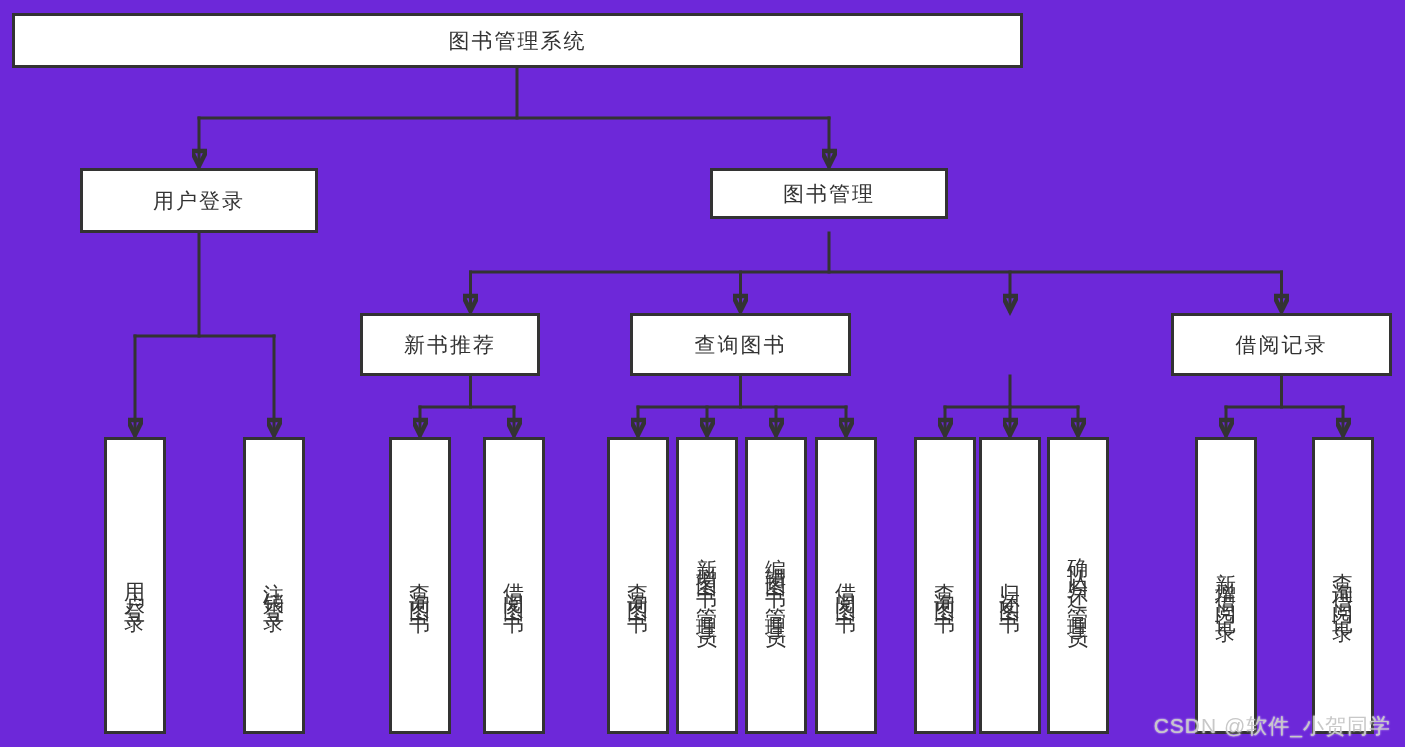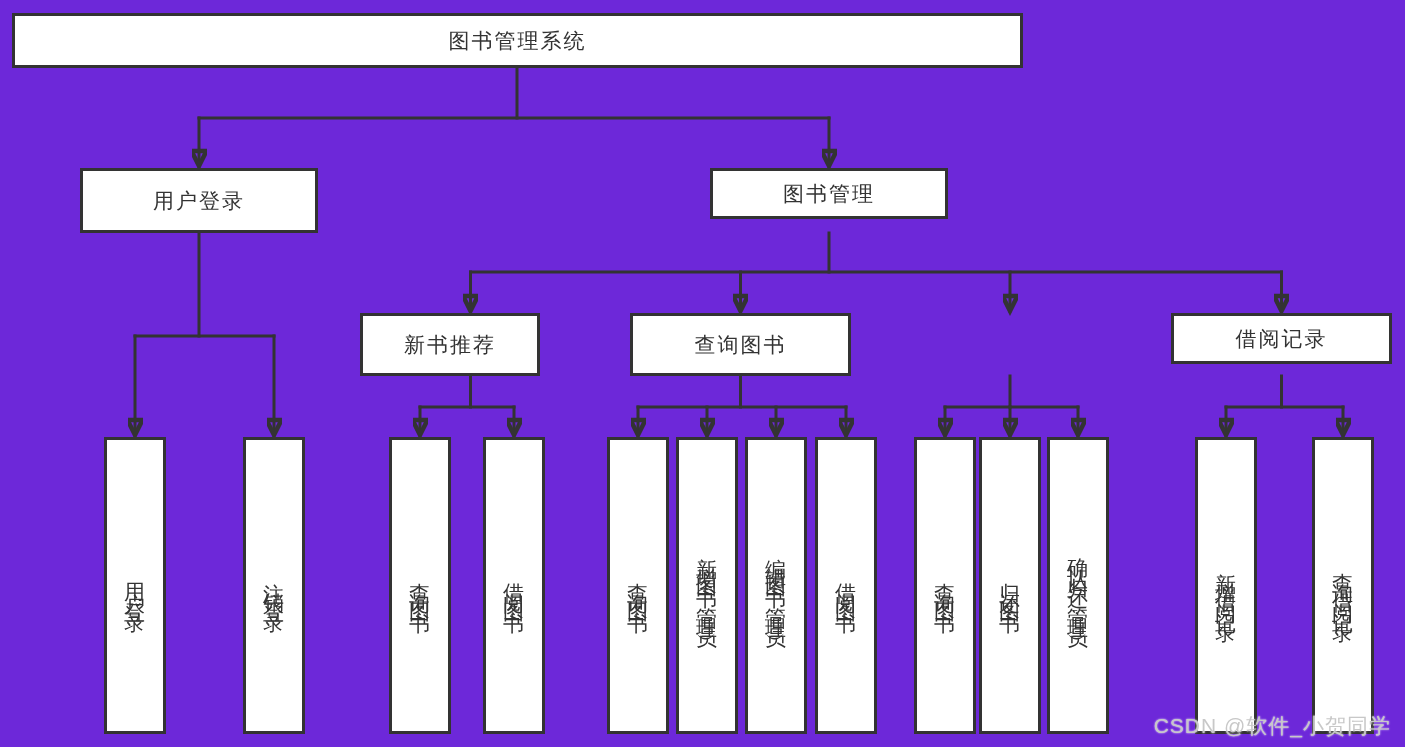--- a/index.html
+++ b/index.html
@@ -142,21 +142,21 @@
   <div class="hbox" style="left:710px; top:168px; width:238px; height:51px;">
     <span>图书管理</span>
   </div>
 
   <div class="hbox" style="left:360px; top:313px; width:180px; height:63px;">
     <span>新书推荐</span>
   </div>
   <div class="hbox" style="left:630px; top:313px; width:221px; height:63px;">
     <span>查询图书</span>
   </div>
-  <div class="hbox" style="left:1171px; top:313px; width:221px; height:51px;">
+  <div class="hbox" style="left:1171px; top:313px; width:221px; height:63px;">
     <span>借阅记录</span>
   </div>
 
   <div class="vbox" style="left:104px;">
     <span>用户登录</span>
   </div>
   <div class="vbox" style="left:243px;">
     <span>注销登录</span>
   </div>
 

